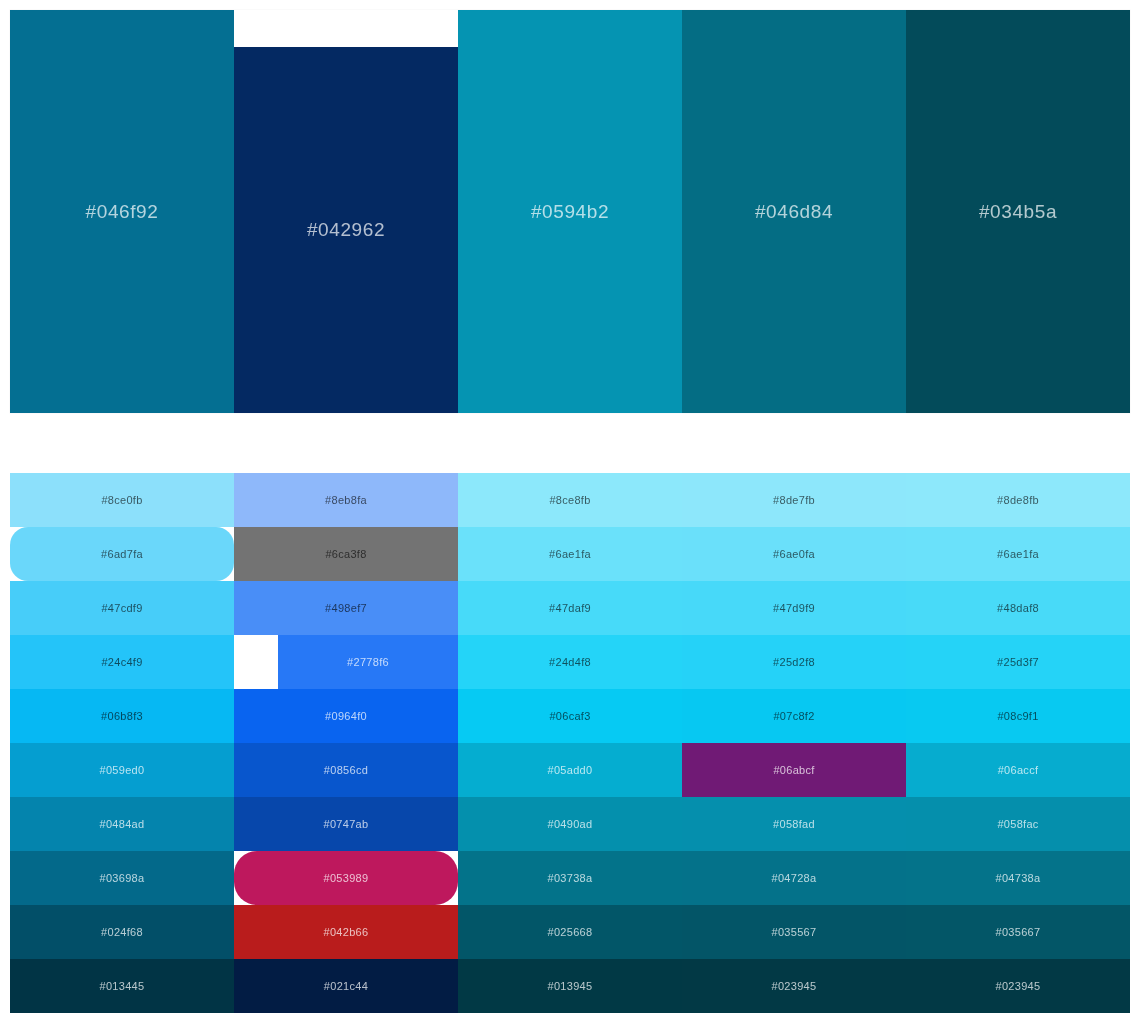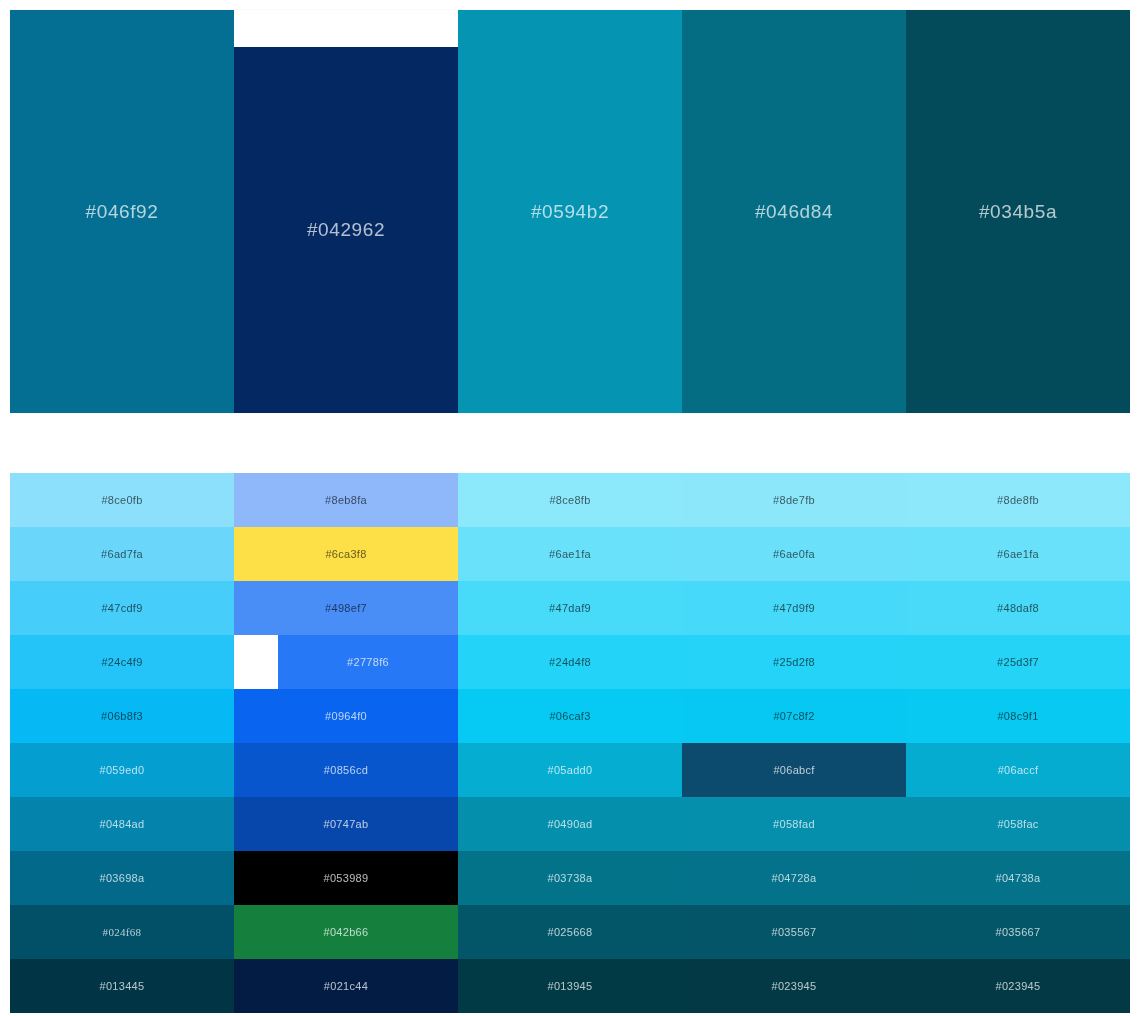--- a/index.html
+++ b/index.html
@@ -107,74 +107,74 @@
       <div class="hero-swatch" style="background: rgb(3, 75, 90);">
         <span class="hero-label">#034b5a</span>
       </div>
     </div>
 
   <div id="ramp-grid">
       <div class="ramp-column">
         <div class="ramp-cell on-light" style="background: rgb(140, 224, 251);">
           <span class="ramp-label">#8ce0fb</span>
         </div>
-        <div class="ramp-cell on-light" style="background: rgb(106, 215, 250);">
+        <div class="ramp-cell on-light" style="background: rgb(106, 215, 250); border-radius: 18px;">
           <span class="ramp-label">#6ad7fa</span>
         </div>
         <div class="ramp-cell on-light" style="background: rgb(71, 205, 249);">
           <span class="ramp-label">#47cdf9</span>
         </div>
         <div class="ramp-cell on-light" style="background: rgb(36, 196, 249);">
           <span class="ramp-label">#24c4f9</span>
         </div>
         <div class="ramp-cell on-light" style="background: rgb(6, 184, 243);">
           <span class="ramp-label">#06b8f3</span>
         </div>
         <div class="ramp-cell on-dark" style="background: rgb(5, 158, 208);">
           <span class="ramp-label">#059ed0</span>
         </div>
         <div class="ramp-cell on-dark" style="background: rgb(4, 132, 173);">
           <span class="ramp-label">#0484ad</span>
         </div>
         <div class="ramp-cell on-dark" style="background: rgb(3, 105, 138);">
           <span class="ramp-label">#03698a</span>
         </div>
-        <div class="ramp-cell on-dark" style="background: rgb(2, 79, 104); font-family: Liberation Serif, serif;">
+        <div class="ramp-cell on-dark" style="background: rgb(2, 79, 104);">
           <span class="ramp-label">#024f68</span>
         </div>
         <div class="ramp-cell on-dark" style="background: rgb(1, 52, 69);">
           <span class="ramp-label">#013445</span>
         </div>
       </div>
       <div class="ramp-column">
         <div class="ramp-cell on-light" style="background: rgb(142, 184, 250);">
           <span class="ramp-label">#8eb8fa</span>
         </div>
-        <div class="ramp-cell on-light" style="background: #fde047;">
+        <div class="ramp-cell on-light" style="background: #737373;">
           <span class="ramp-label">#6ca3f8</span>
         </div>
         <div class="ramp-cell on-light" style="background: rgb(73, 142, 247);">
           <span class="ramp-label">#498ef7</span>
         </div>
         <div class="ramp-cell on-dark" style="background: rgb(39, 120, 246); margin-left: 44px;">
           <span class="ramp-label">#2778f6</span>
         </div>
         <div class="ramp-cell on-dark" style="background: rgb(9, 100, 240);">
           <span class="ramp-label">#0964f0</span>
         </div>
         <div class="ramp-cell on-dark" style="background: rgb(8, 86, 205);">
           <span class="ramp-label">#0856cd</span>
         </div>
         <div class="ramp-cell on-dark" style="background: rgb(7, 71, 171);">
           <span class="ramp-label">#0747ab</span>
         </div>
-        <div class="ramp-cell on-dark" style="background: #000000;">
+        <div class="ramp-cell on-dark" style="background: #be185d; border-radius: 23px;">
           <span class="ramp-label">#053989</span>
         </div>
-        <div class="ramp-cell on-dark" style="background: #15803d; justify-content: center;">
+        <div class="ramp-cell on-dark" style="background: #b91c1c; justify-content: center;">
           <span class="ramp-label">#042b66</span>
         </div>
         <div class="ramp-cell on-dark" style="background: rgb(2, 28, 68);">
           <span class="ramp-label">#021c44</span>
         </div>
       </div>
       <div class="ramp-column">
         <div class="ramp-cell on-light" style="background: rgb(140, 232, 251);">
           <span class="ramp-label">#8ce8fb</span>
         </div>
@@ -215,21 +215,21 @@
         </div>
         <div class="ramp-cell on-light" style="background: rgb(71, 217, 249);">
           <span class="ramp-label">#47d9f9</span>
         </div>
         <div class="ramp-cell on-light" style="background: rgb(37, 210, 248);">
           <span class="ramp-label">#25d2f8</span>
         </div>
         <div class="ramp-cell on-light" style="background: rgb(7, 200, 242);">
           <span class="ramp-label">#07c8f2</span>
         </div>
-        <div class="ramp-cell on-dark" style="background: #0c4a6e;">
+        <div class="ramp-cell on-dark" style="background: #701a75;">
           <span class="ramp-label">#06abcf</span>
         </div>
         <div class="ramp-cell on-dark" style="background: rgb(5, 143, 173);">
           <span class="ramp-label">#058fad</span>
         </div>
         <div class="ramp-cell on-dark" style="background: rgb(4, 114, 138);">
           <span class="ramp-label">#04728a</span>
         </div>
         <div class="ramp-cell on-dark" style="background: rgb(3, 85, 103);">
           <span class="ramp-label">#035567</span>

